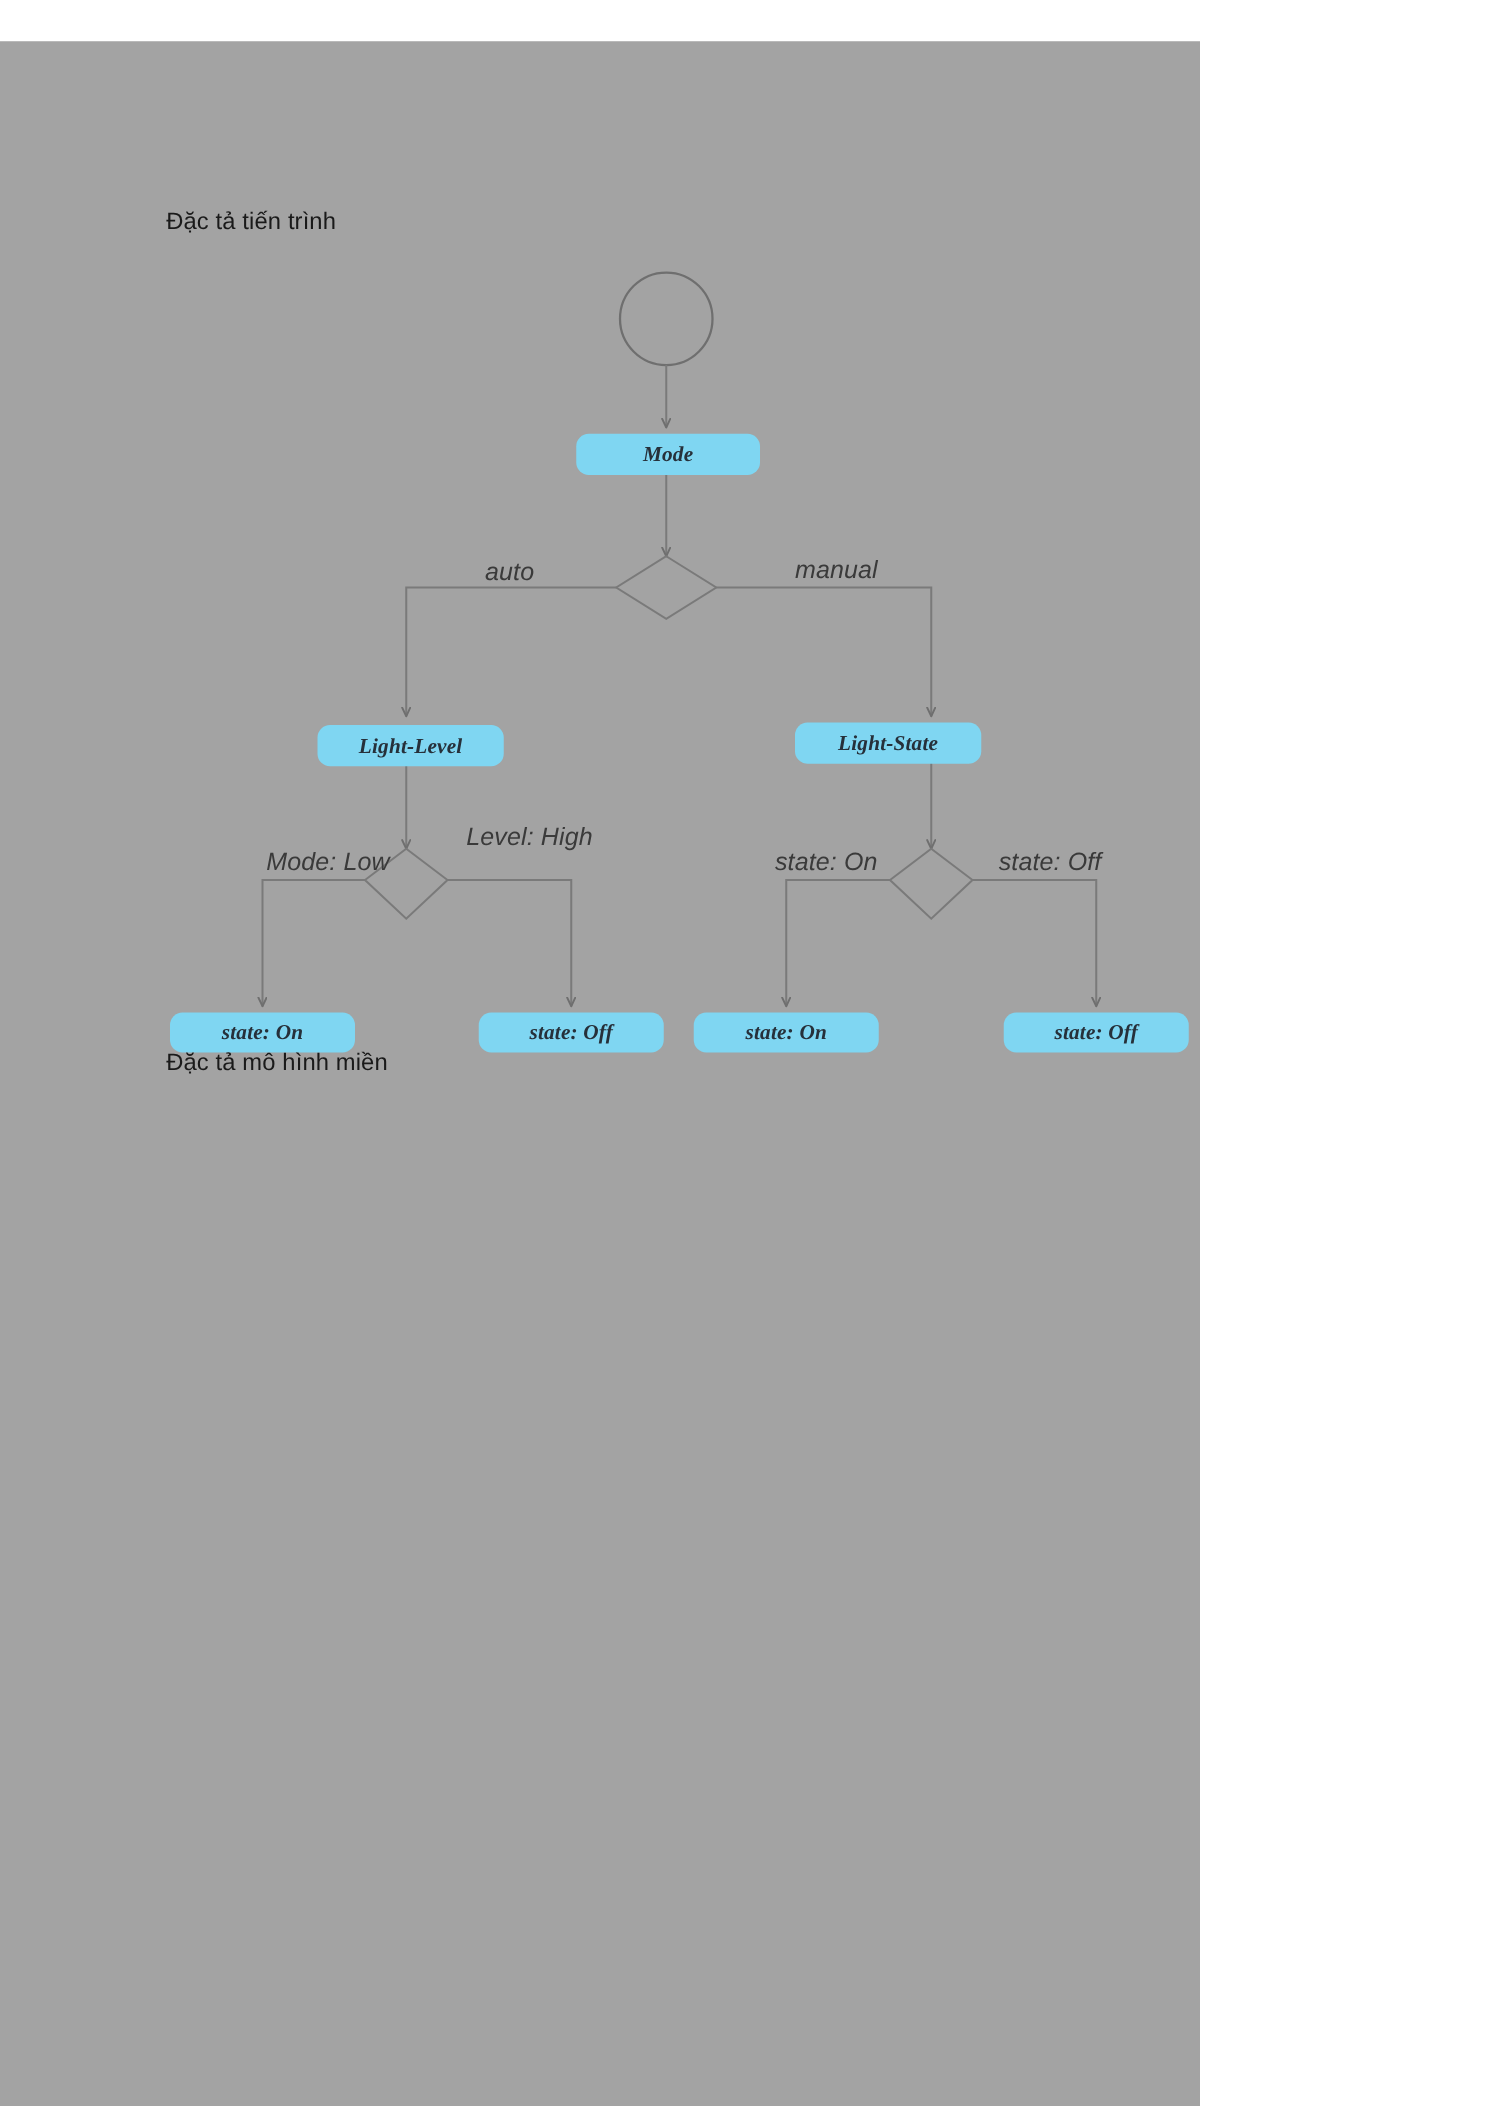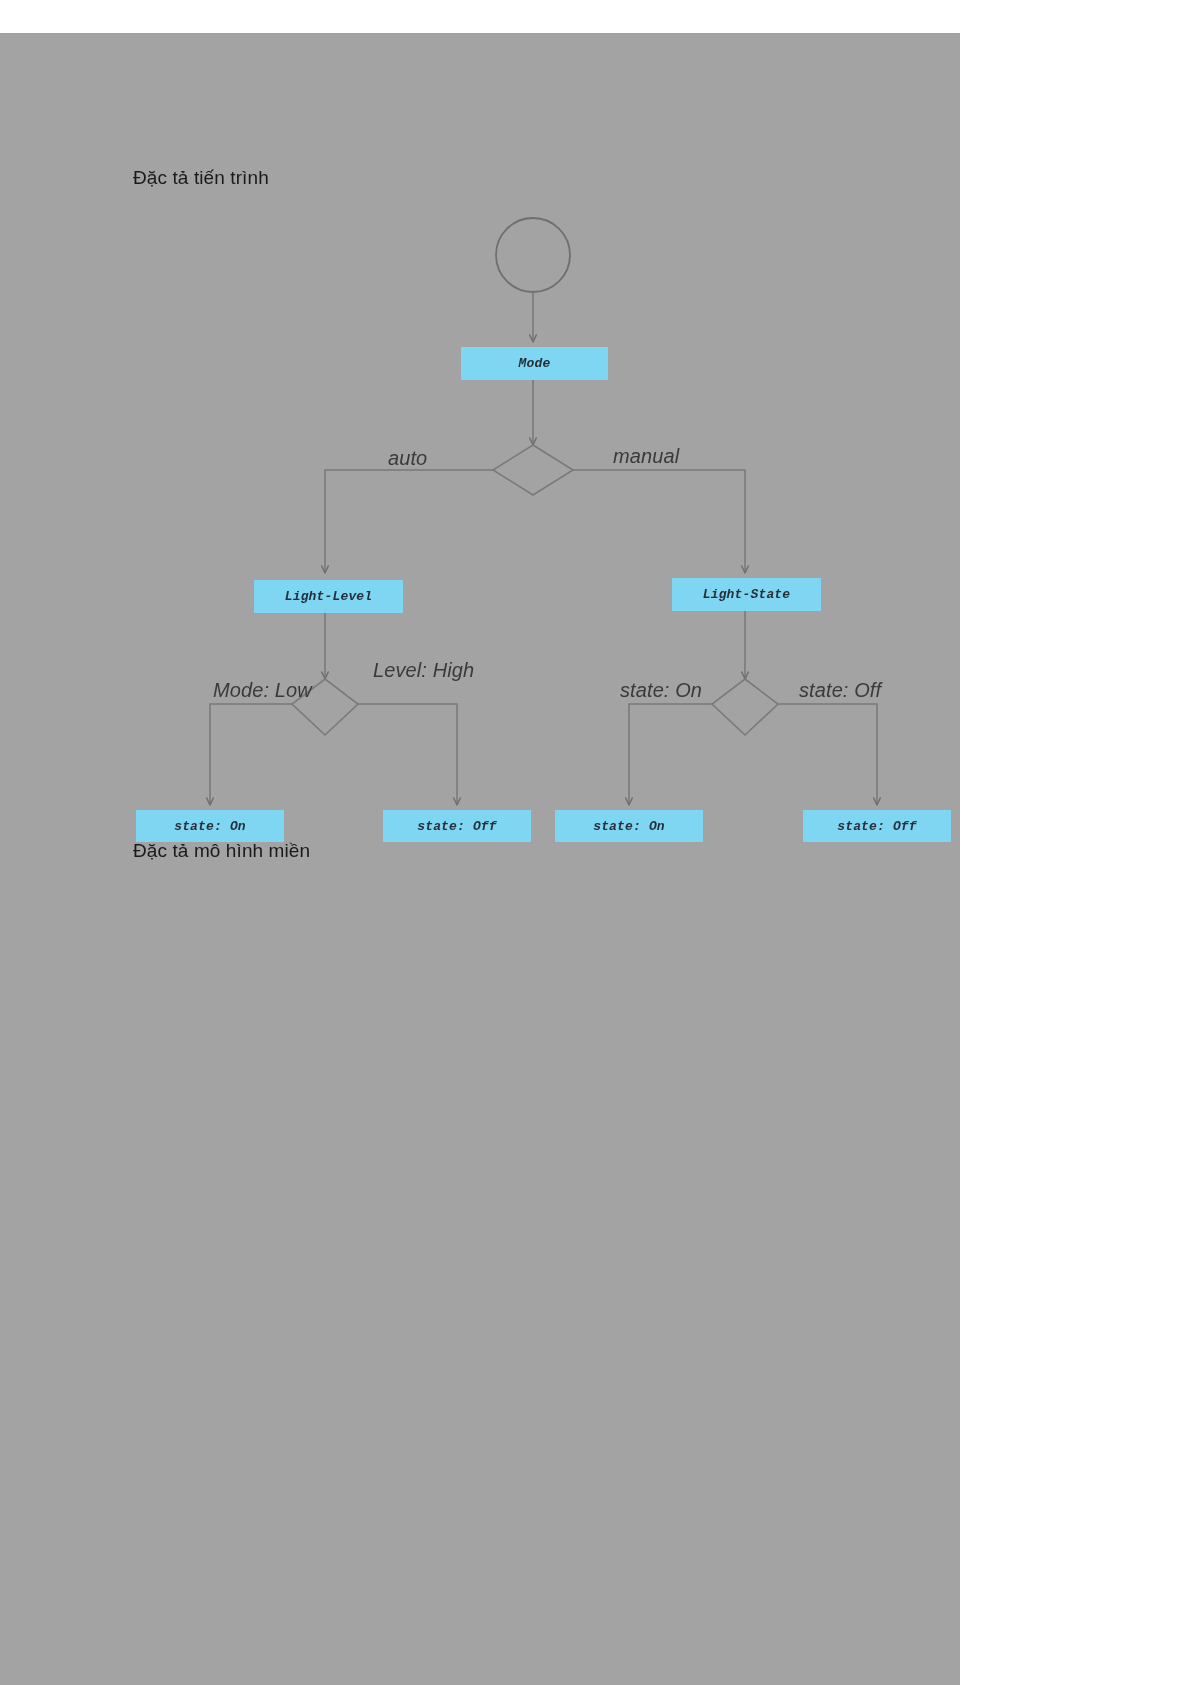--- a/index.html
+++ b/index.html
@@ -52,27 +52,28 @@
     overflow: visible;
   }
 
   
   .node-box {
     position: absolute;
     background: #7FD6F2;
     display: flex;
     align-items: center;
     justify-content: center;
-    font-family: Liberation Mono, monospace;
+    font-family: Liberation Serif, serif;
     font-style: italic;
     font-weight: 600;
-    font-size: 13px;
+    font-size: 17px;
     color: #26303a;
     white-space: nowrap;
     letter-spacing: 0.15px;
+    border-radius: 10px;
   }
 
   
   .edge-label {
     position: absolute;
     font-family: "Liberation Sans", sans-serif;
     font-style: italic;
     font-size: 20px;
     color: #3a3a3a;
     white-space: nowrap;
@@ -133,33 +134,33 @@
 
         <path d="M 778 671 L 877 671 L 877 772" marker-end="url(#arrowhead)"></path>
 
       </g>
     </svg>
 
     <div class="node-box" style="left:461px; top:314px; width:147px; height:33px;">Mode</div>
 
     <div class="node-box" style="left:254px; top:547px; width:149px; height:33px;">Light-Level</div>
 
-    <div class="node-box" style="left:672px; top:545px; width:149px; height:33px;">Light-State</div>
+    <div class="node-box" style="left:636px; top:545px; width:149px; height:33px;">Light-State</div>
 
     <div class="node-box" style="left:136px; top:777px; width:148px; height:32px;">state: On</div>
 
     <div class="node-box" style="left:383px; top:777px; width:148px; height:32px;">state: Off</div>
 
     <div class="node-box" style="left:555px; top:777px; width:148px; height:32px;">state: On</div>
 
     <div class="node-box" style="left:803px; top:777px; width:148px; height:32px;">state: Off</div>
 
     <div class="edge-label" style="left:388px; top:414px;">auto</div>
 
-    <div class="edge-label" style="left:613px; top:412px;">manual</div>
+    <div class="edge-label" style="left:636px; top:412px;">manual</div>
 
     <div class="edge-label" style="left:213px; top:646px;">Mode: Low</div>
 
     <div class="edge-label" style="left:373px; top:626px;">Level: High</div>
 
     <div class="edge-label" style="left:620px; top:646px;">state: On</div>
 
     <div class="edge-label" style="left:799px; top:646px;">state: Off</div>
 
   </div>

